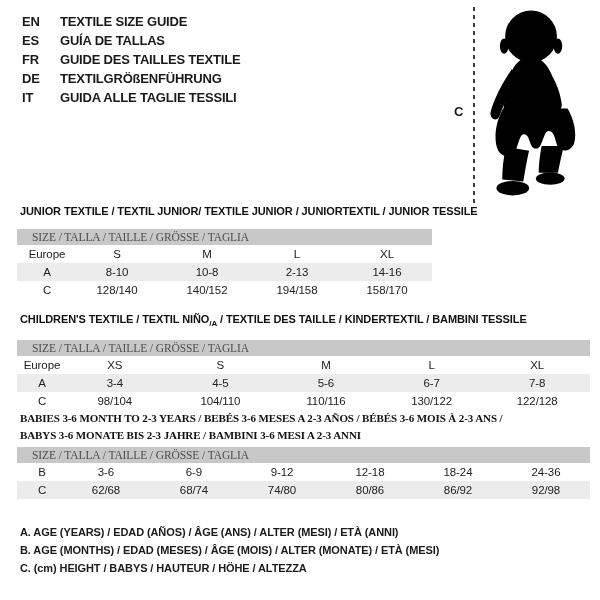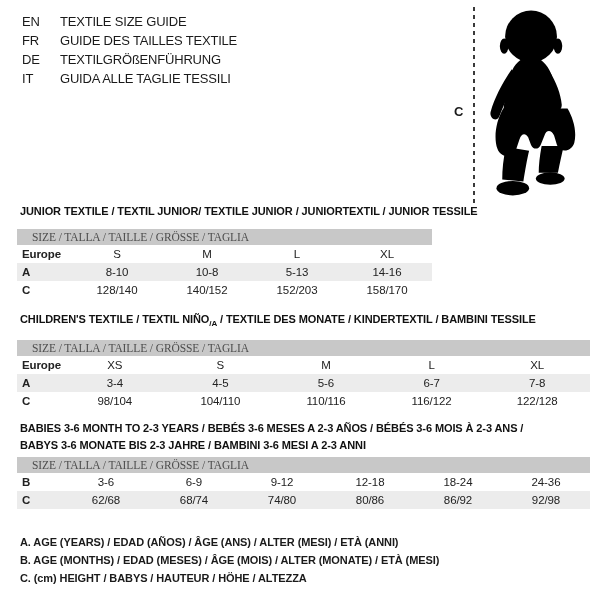--- a/index.html
+++ b/index.html
@@ -1,58 +1,62 @@
 <!DOCTYPE html>
 <html><head>
 <meta charset="utf-8">
 <style>
   * { margin:0; padding:0; box-sizing:border-box; }
   html,body { width:600px; height:600px; background:#fff; }
   body { font-family:"Liberation Sans", sans-serif; color:#1a1a1a; position:relative; overflow:hidden; }
 
   
   .langs { position:absolute; left:22px; top:12px; }
-  .lang-row { display:flex; font-weight:normal; font-size:13px; line-height:19px; letter-spacing:-0.2px;align-items:flex-end; }
+  .lang-row { display:flex; font-weight:bold; font-size:13px; line-height:19px; letter-spacing:-0.2px;align-items:flex-end; }
   .lang-code { width:38px; }
 
   
   .figure { position:absolute; left:440px; top:4px; width:160px; height:208px; }
   .height-line { position:absolute; left:33px; top:3px; width:2px; height:201px;
     background:repeating-linear-gradient(to bottom, #3a3a3a 0 4px, transparent 4px 8px); }
   .height-label { position:absolute; left:14px; top:100px; font-weight:bold; font-size:13px; }
   .silhouette { position:absolute; left:44px; top:3px; width:96px; height:203px; }
 
   
   .tables { position:absolute; left:17px; top:204px; width:573px; }
   .tbl-title { font-weight:bold; font-size:11px; line-height:14px; letter-spacing:-0.1px; color:#111;
     margin-left:3px; white-space:nowrap; }
   .tbl-title sub { font-size:8px; }
   .two-line { line-height:17px; white-space:normal; }
   .size-bar { background:#c8c8c8; color:#4d4d4d; font-size:11.5px; height:16px; line-height:16px;
     padding-left:15px; letter-spacing:-0.1px;font-family:Liberation Serif, serif; }
   table { border-collapse:collapse; table-layout:fixed; }
   td { font-size:11.5px; height:18px; text-align:center; color:#222; letter-spacing:-0.1px; }
-  td.lbl { text-align:left; padding-left:5px;font-weight:bold; }
+  td.lbl { text-align:center; padding-left:5px; }
   tr.alt { background:#ececec; }
   .t-junior { width:415px; } .bar-junior { width:415px; margin-top:11px; }
   .t-wide { width:573px; }
   .mt-t2 { margin-top:13px; } .bar-t2 { margin-top:9px; }
-  .mt-t3 { margin-top:10px; } .bar-t3 { margin-top:3px; }
+  .mt-t3 { margin-top:0;font-family:Liberation Serif, serif; } .bar-t3 { margin-top:3px; }
 
   
   .notes { margin-top:24px; margin-left:3px; }
   .note { font-weight:bold; font-size:11px; line-height:18px; letter-spacing:-0.1px; }
 </style>
 </head>
 <body>
 
 <div class="langs">
   <div class="lang-row">
     <span class="lang-code">EN</span>
     <span>TEXTILE SIZE GUIDE</span>
+  </div>
+  <div class="lang-row">
+    <span class="lang-code">ES</span>
+    <span>GUÍA DE TALLAS</span>
   </div>
   <div class="lang-row">
     <span class="lang-code">FR</span>
     <span>GUIDE DES TAILLES TEXTILE</span>
   </div>
   <div class="lang-row">
     <span class="lang-code">DE</span>
     <span>TEXTILGRÖßENFÜHRUNG</span>
   </div>
   <div class="lang-row">
@@ -98,34 +102,34 @@
       <td class="lbl">Europe</td>
       <td>S</td>
       <td>M</td>
       <td>L</td>
       <td>XL</td>
     </tr>
     <tr class="alt">
       <td class="lbl">A</td>
       <td>8-10</td>
       <td>10-8</td>
-      <td>5-13</td>
+      <td>2-13</td>
       <td>14-16</td>
     </tr>
     <tr>
       <td class="lbl">C</td>
       <td>128/140</td>
       <td>140/152</td>
-      <td>152/203</td>
+      <td>194/158</td>
       <td>158/170</td>
     </tr>
   </tbody>
     </table>
 
-  <div class="tbl-title mt-t2"><span>CHILDREN'S TEXTILE / TEXTIL NIÑO</span><sub>/A</sub><span> / TEXTILE DES MONATE / KINDERTEXTIL / BAMBINI TESSILE</span></div>
+  <div class="tbl-title mt-t2"><span>CHILDREN'S TEXTILE / TEXTIL NIÑO</span><sub>/A</sub><span> / TEXTILE DES TAILLE / KINDERTEXTIL / BAMBINI TESSILE</span></div>
   <div class="size-bar t-wide bar-t2">SIZE / TALLA / TAILLE / GRÖSSE / TAGLIA</div>
   <table class="t-wide">
     <colgroup>
         <col style="width:45px">
         <col>
         <col>
         <col>
         <col>
         <col>
       </colgroup>
@@ -144,21 +148,21 @@
       <td>4-5</td>
       <td>5-6</td>
       <td>6-7</td>
       <td>7-8</td>
     </tr>
     <tr>
       <td class="lbl">C</td>
       <td>98/104</td>
       <td>104/110</td>
       <td>110/116</td>
-      <td>116/122</td>
+      <td>130/122</td>
       <td>122/128</td>
     </tr>
   </tbody>
     </table>
 
   <div class="tbl-title two-line mt-t3">
     <div>BABIES 3-6 MONTH TO 2-3 YEARS / BEBÉS 3-6 MESES A 2-3 AÑOS / BÉBÉS 3-6 MOIS À 2-3 ANS /</div>
     <div>BABYS 3-6 MONATE BIS 2-3 JAHRE / BAMBINI 3-6 MESI A 2-3 ANNI</div>
   </div>
   <div class="size-bar t-wide bar-t3">SIZE / TALLA / TAILLE / GRÖSSE / TAGLIA</div>

